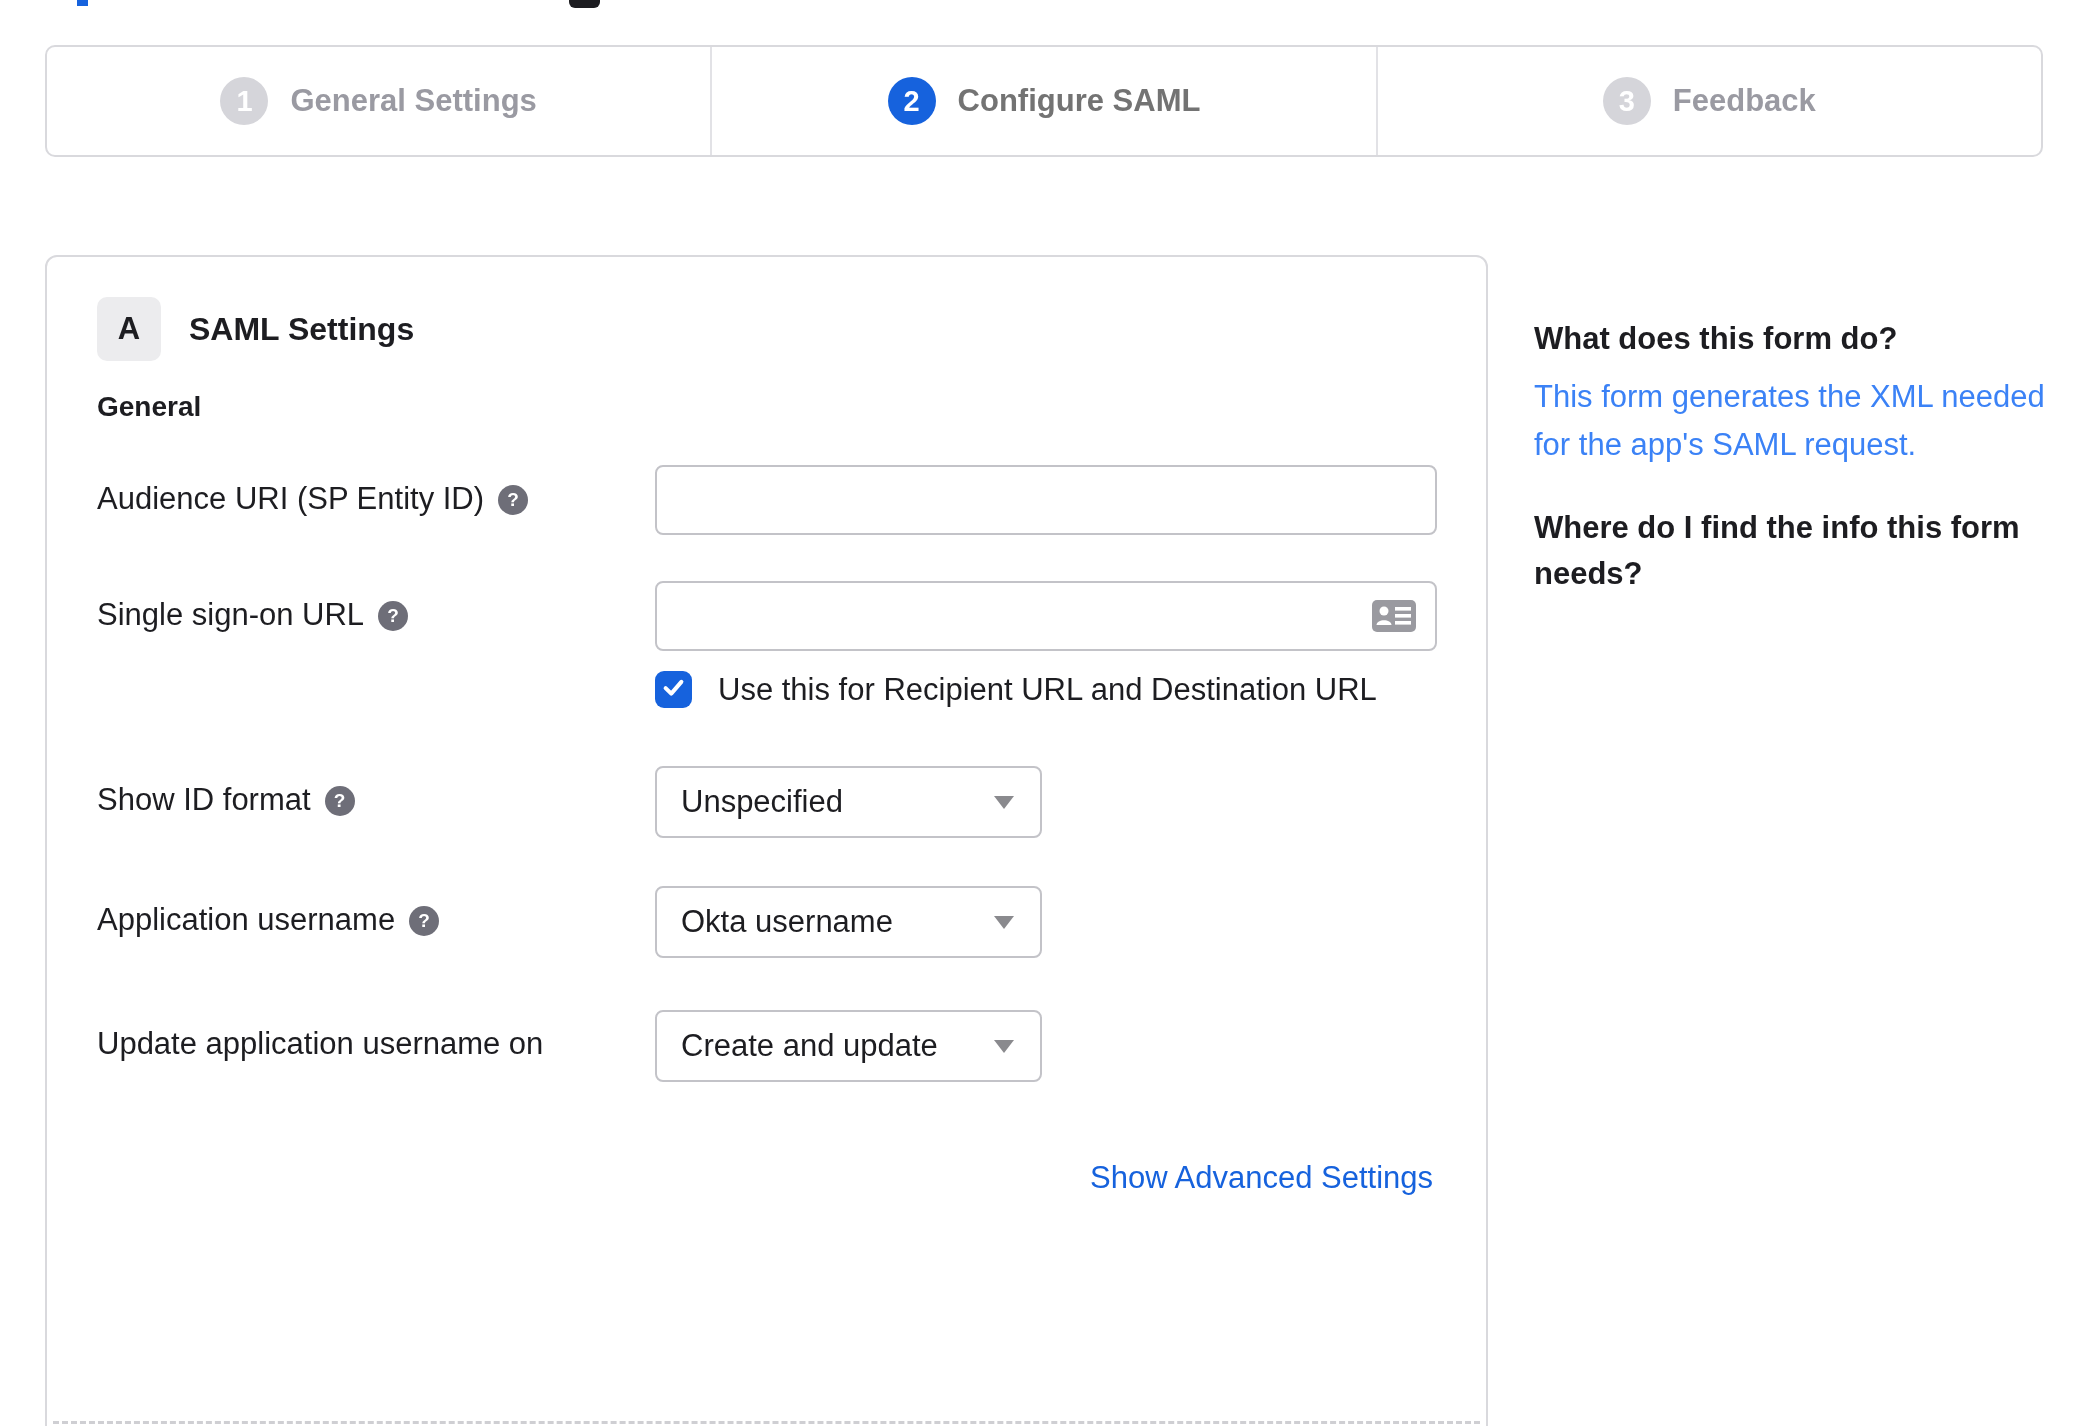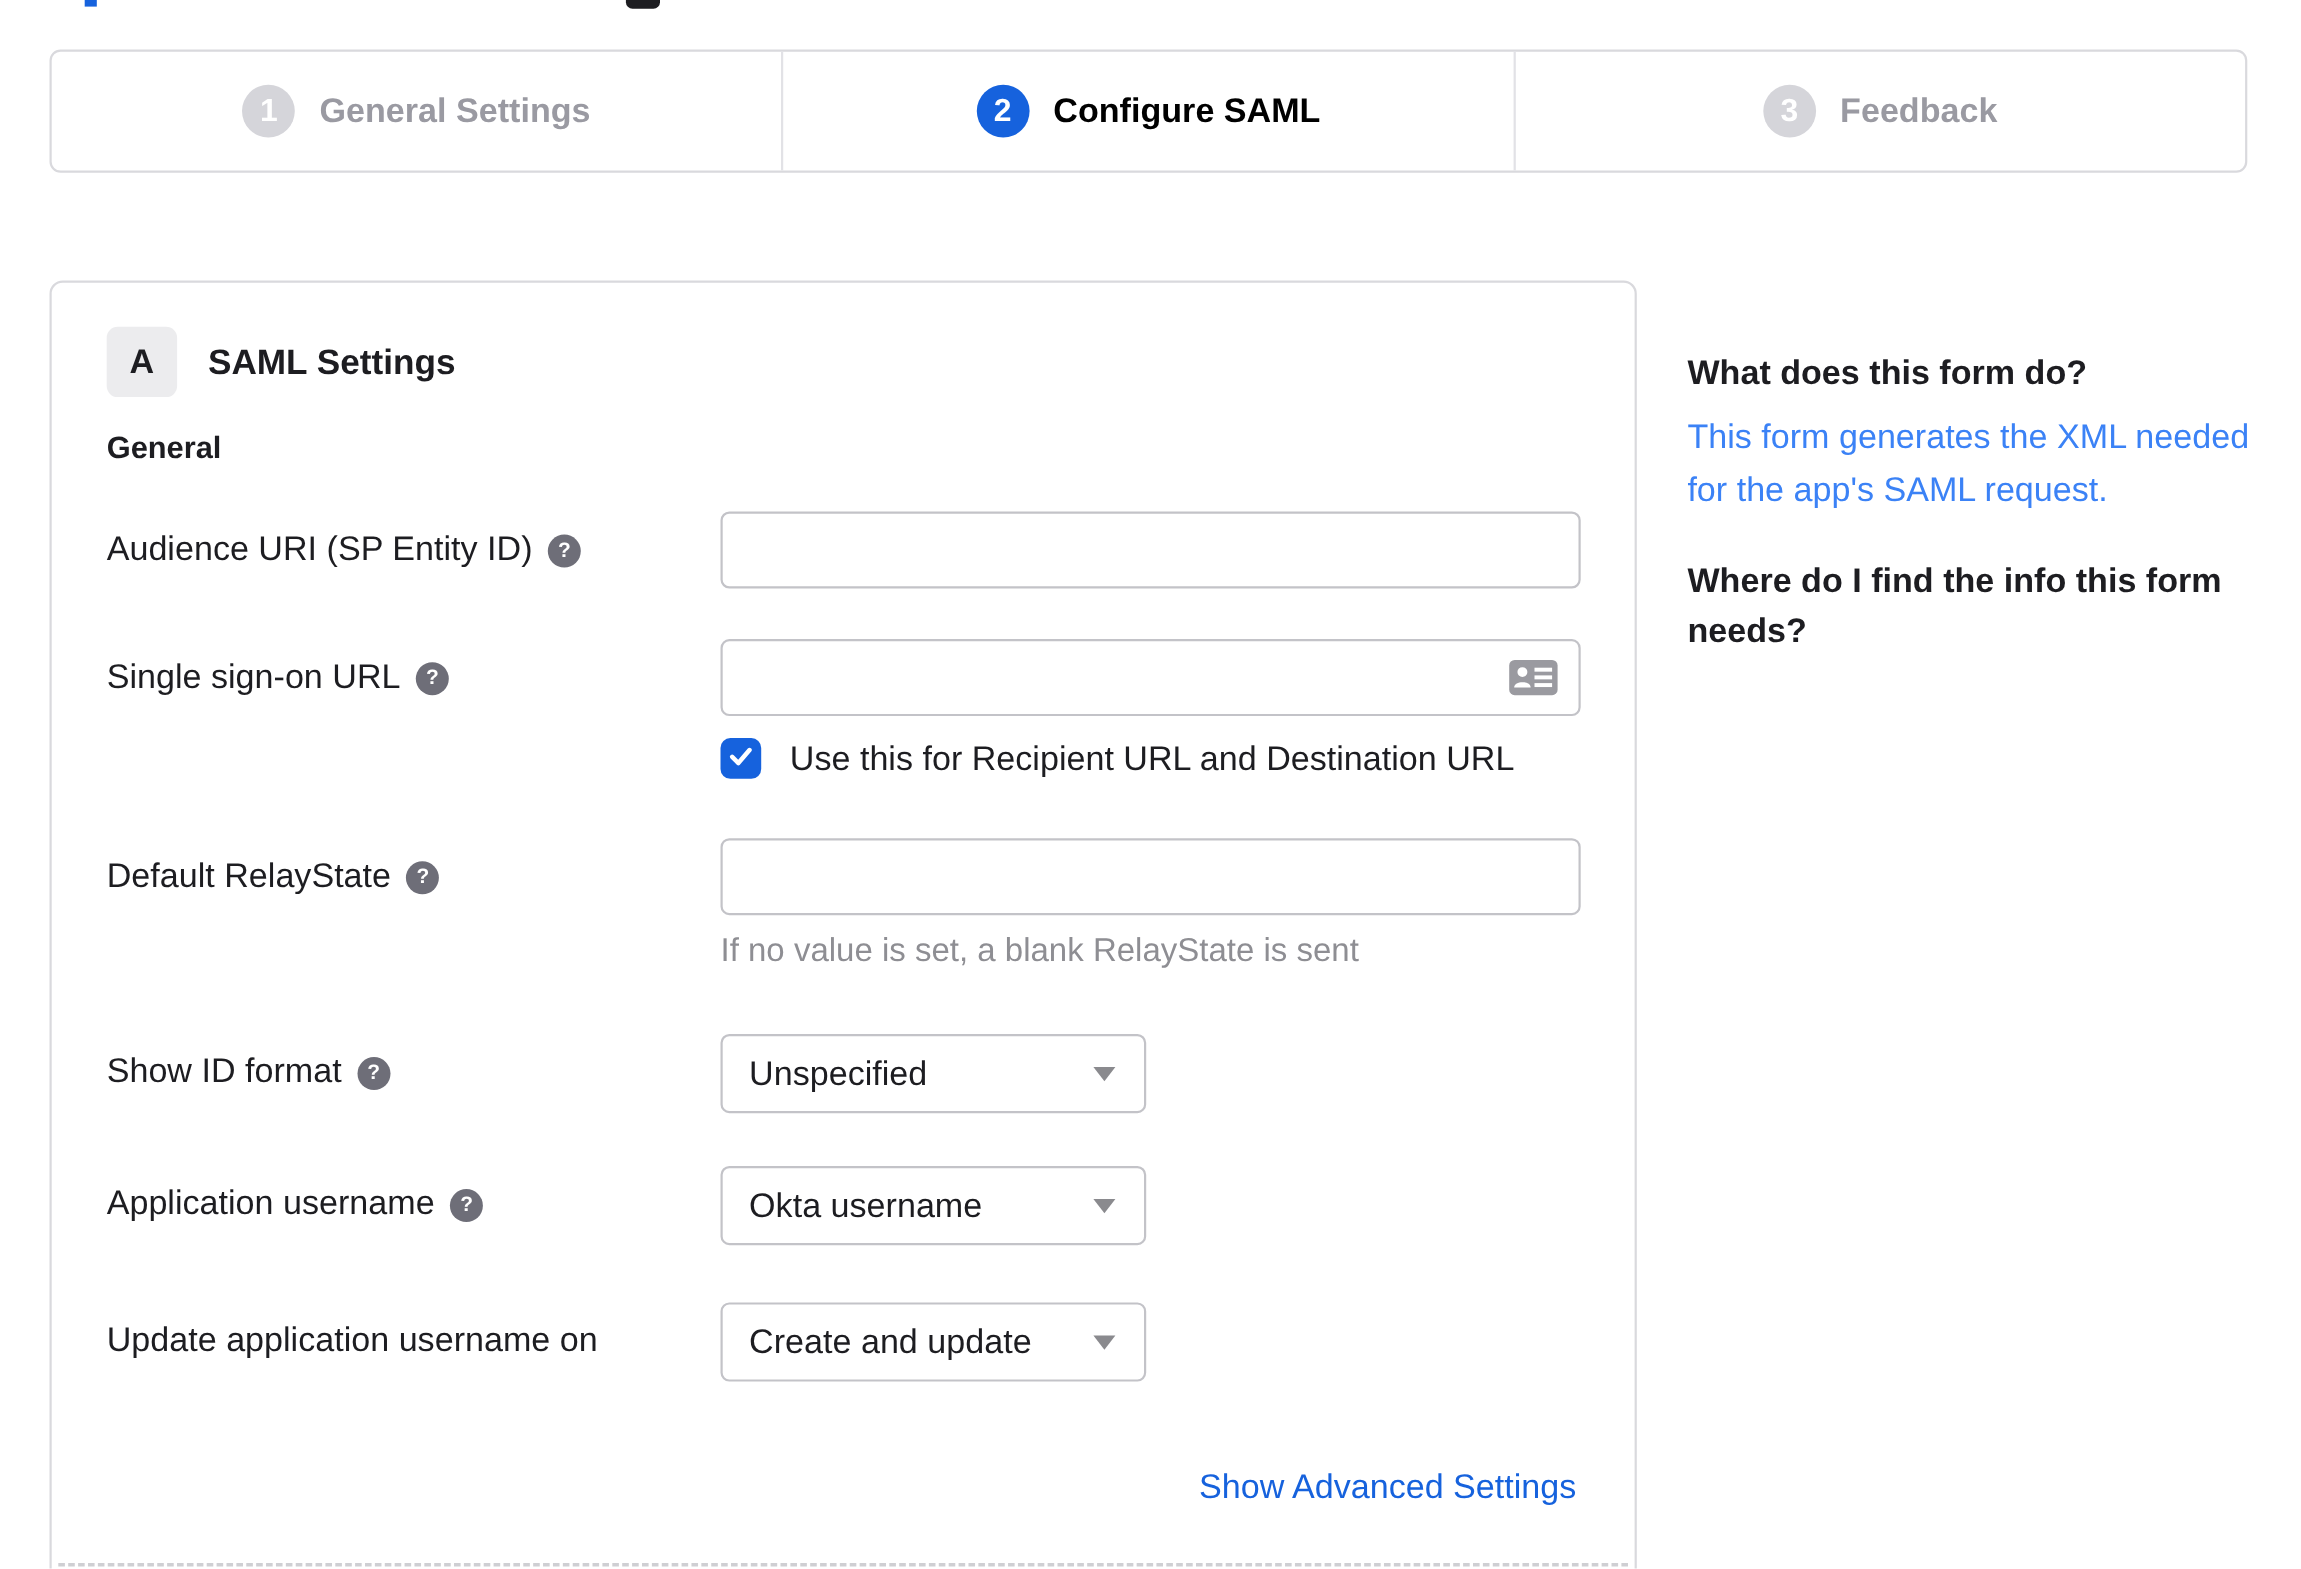--- a/index.html
+++ b/index.html
@@ -19,21 +19,21 @@
     display:flex;box-sizing:border-box;
   }
   .step{flex:1 1 0;display:flex;align-items:center;justify-content:center;gap:22px;cursor:default;}
   .step.divided{border-right:2px solid #e2e2e6;}
   .step-circle{
     width:48px;height:48px;border-radius:50%;display:flex;align-items:center;justify-content:center;
     font-size:29px;font-weight:700;color:#fff;background:#d5d5da;flex:0 0 auto;
   }
   .step.active .step-circle{background:#1662dd;}
   .step-label{font-size:31px;font-weight:700;color:#9a9aa2;}
-  .step.active .step-label{color:#000000;text-align:center;}
+  .step.active .step-label{color:#737373;text-align:center;}
 
   
   .panel{
     position:absolute;left:45px;top:255px;width:1443px;height:1260px;
     background:#fff;border:2px solid #d9d9dd;border-radius:12px;box-sizing:border-box;
     padding:0 53px 0 50px;
   }
   .panel-divider{position:absolute;left:6px;right:6px;top:1164px;border-top:3px dashed #cfcfd3;}
 
   .badge-row{margin-top:40px;display:flex;align-items:center;gap:28px;}
@@ -160,31 +160,20 @@
             <svg viewBox="0 0 24 24" width="27" height="27">
               <path d="M5 12.5l5 5 9-10.5" stroke="#fff" stroke-width="3.6" fill="none" stroke-linecap="round" stroke-linejoin="round"></path>
             </svg>
           </span>
         </div>
         <span class="checkbox-label">Use this for Recipient URL and Destination URL</span>
       </div>
     </div>
   </div>
 
-  <div class="form-row row-relay">
-    <div class="label-col">
-      <span class="field-label">Default RelayState</span><span class="help-icon">?</span>
-    </div>
-    <div class="control-col">
-      <div class="input-wrap">
-        <input class="text-input" type="text" value="" style="">
-      </div>
-      <div class="hint-text">If no value is set, a blank RelayState is sent</div>
-    </div>
-  </div>
 
   <div class="form-row row-nameid">
     <div class="label-col">
       <span class="field-label">Show ID format</span><span class="help-icon">?</span>
     </div>
     <div class="control-col">
       <div class="select">
         <span>Unspecified</span>
         <span class="select-caret"></span>
       </div>

